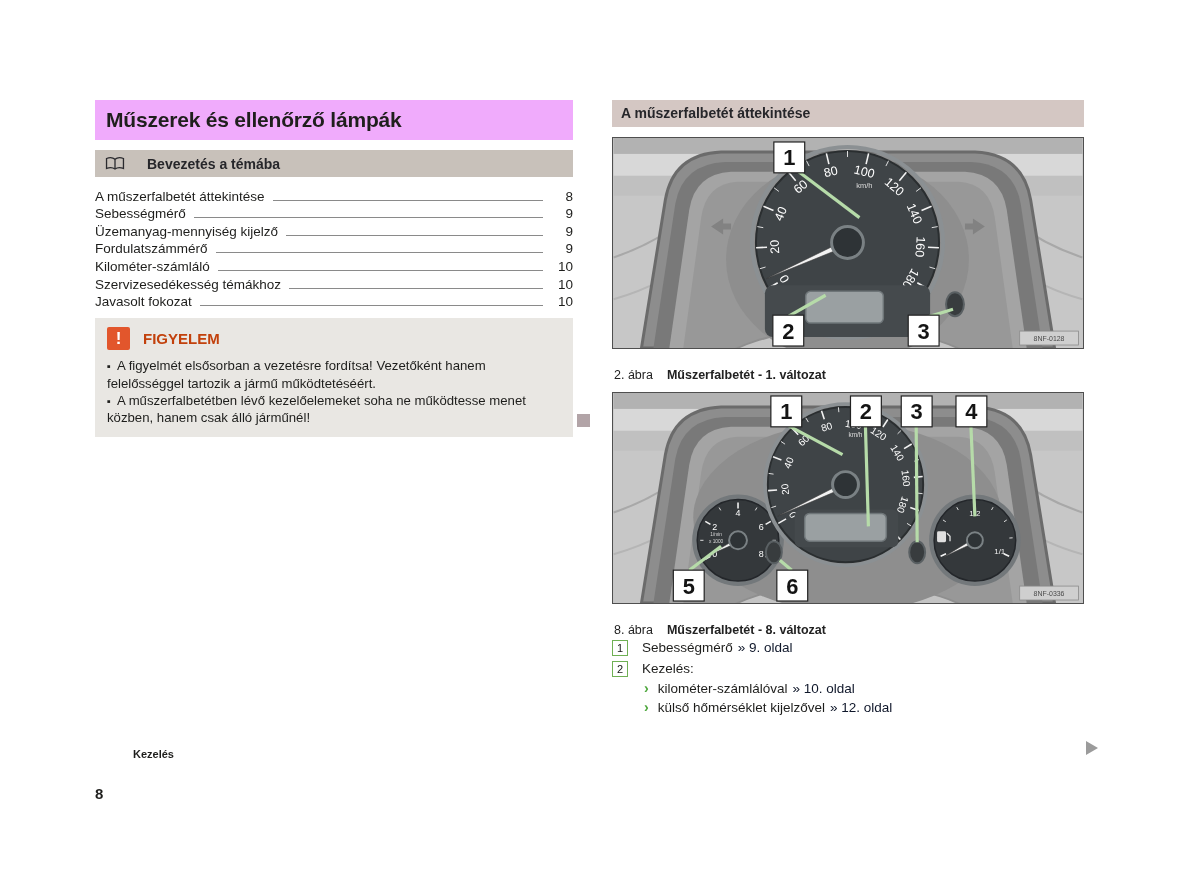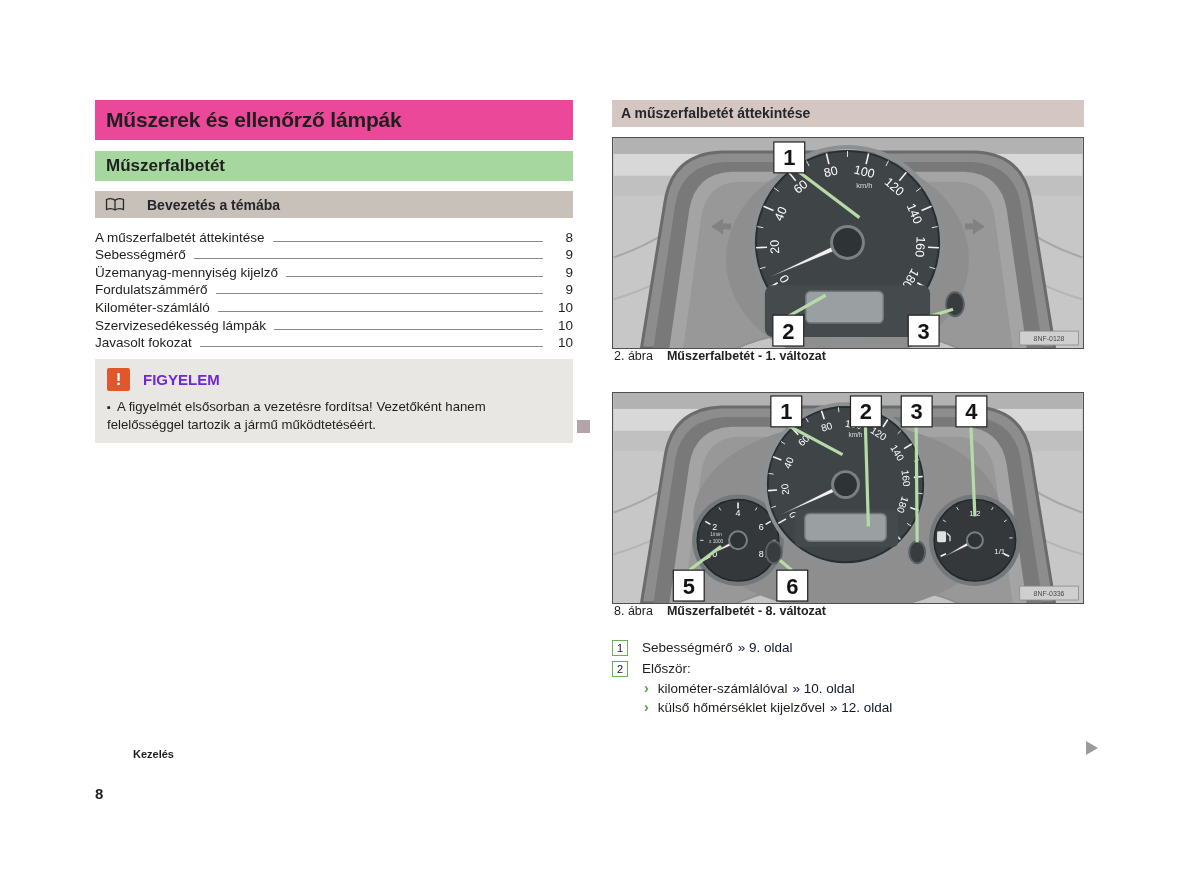--- a/index.html
+++ b/index.html
@@ -2,48 +2,48 @@
 <html><head>
 <meta charset="utf-8">
 <style>
   * { margin:0; padding:0; box-sizing:border-box; }
   html,body { background:#ffffff; }
   body { font-family:"Liberation Sans", sans-serif; color:#1e1e1c; }
   .page { position:relative; width:1200px; height:876px; background:#fff; overflow:hidden; }
 
   
   .col-left { position:absolute; left:95px; top:100px; width:478px; }
-  .h1bar { background:#ec4899; color:#1f1f1d; font-weight:bold; font-size:21px;
+  .h1bar { background:#f0abfc; color:#1f1f1d; font-weight:bold; font-size:21px;
            height:40px; line-height:40px; padding-left:11px; letter-spacing:-0.2px; }
   .h2bar { background:#a6d79f; color:#1f1f1d; font-weight:bold; font-size:17px;
            height:30px; line-height:30px; padding-left:11px; margin-top:11px; }
   .h3bar { background:#c8c1ba; color:#26262a; font-weight:bold; font-size:14px;
            height:27px; padding-left:10px; margin-top:10px; display:flex; align-items:center; gap:22px; }
   .intro { font-size:13.5px; margin-top:14px; }
   .toc { margin-top:9px; }
   .toc-row { display:flex; align-items:flex-end; height:17.6px; font-size:13.5px; }
   .toc-label { white-space:nowrap; }
   .toc-leader { flex:1; border-bottom:1px solid #8a8a8a; margin:0 4px 3px 8px; }
   .toc-page { width:26px; text-align:right; }
   .warnbox { position:relative; background:#e9e7e3; margin-top:9px; padding:9px 12px 10px 12px; }
   .warnhead { display:flex; align-items:center; gap:13px; margin-bottom:7px; }
   .warnicon { width:23px; height:23px; background:#e2562c; color:#fff; font-weight:bold;
               font-size:17px; text-align:center; line-height:23px; border-radius:2px; flex:0 0 auto; }
-  .warntitle { font-weight:bold; font-size:15px; color:#6d28d9; }
+  .warntitle { font-weight:bold; font-size:15px; color:#c2410c; }
   .warnitem { font-size:13.2px; line-height:1.32; }
   .warnitem::before { content:"▪"; margin-right:6px; font-size:11px; }
   .endmark { position:absolute; right:-17px; bottom:10px; width:13px; height:13px; background:#b2a4a7; }
 
   
   .col-right { position:absolute; left:612px; top:100px; width:472px; }
   .ovbar { background:#d4c7c3; color:#26262a; font-weight:bold; font-size:14px;
            height:27px; line-height:27px; padding-left:9px; }
   .figwrap { margin-top:10px; border:1px solid #4f4f4f; width:472px; height:212px; background:#c7c7c7; }
   .figwrap svg { display:block; }
-  .figcaption { display:flex; gap:14px; font-size:12.5px; padding:0 2px 0 2px; color:#222; height:26px; }
+  .figcaption { display:flex; gap:14px; font-size:12.5px; padding:19px 2px 0 2px; color:#222; height:26px; }
   .figcaption .cap-bold { font-weight:bold; }
   .fig2gap { margin-top:17px; }
   .note { display:flex; gap:11px; margin-top:17px; }
   .note-icon { flex:0 0 auto; margin-top:2px; }
   .note-text { font-weight:bold; font-size:13.5px; line-height:1.4; color:#1c1c1a; }
   .inline-warn { display:inline-block; width:13px; height:13px; background:#e2562c; color:#fff;
                  font-weight:bold; font-size:10px; line-height:13px; text-align:center;
                  border-radius:2px; margin:0 3px; vertical-align:-1px; }
   .legend { margin-top:10px; }
   .legend-row { display:flex; align-items:baseline; margin-top:5px; font-size:13.5px; }
@@ -88,21 +88,20 @@
       <path d="M98 89 L110 81 L110 86 L118 86 L118 92 L110 92 L110 97 Z" fill="#828282"></path>
       <path d="M373 89 L361 81 L361 86 L353 86 L353 92 L361 92 L361 97 Z" fill="#828282"></path>
     </g>
   </defs>
 </svg>
 
 <div class="page">
 
   <div class="col-left">
     <div class="h1bar">Műszerek és ellenőrző lámpák</div>
-    <div class="h2bar">Műszerfalbetét</div>
     <div class="h3bar">
       <svg width="20" height="15" viewBox="0 0 26 18">
         <path d="M13 3.5 C10 1 5.5 1 2 2.5 L2 15.5 C5.5 14 10 14 13 16.2 C16 14 20.5 14 24 15.5 L24 2.5 C20.5 1 16 1 13 3.5 Z" fill="none" stroke="#2a2a2e" stroke-width="1.7"></path>
         <line x1="13" y1="3.5" x2="13" y2="16.2" stroke="#2a2a2e" stroke-width="1.7"></line>
       </svg>
       <span>Bevezetés a témába</span>
     </div>
 
 
     <div class="toc">
@@ -125,37 +124,38 @@
         <span class="toc-label">Fordulatszámmérő</span>
         <span class="toc-leader"></span>
         <span class="toc-page">9</span>
       </div>
       <div class="toc-row">
         <span class="toc-label">Kilométer-számláló</span>
         <span class="toc-leader"></span>
         <span class="toc-page">10</span>
       </div>
       <div class="toc-row">
-        <span class="toc-label">Szervizesedékesség lámpák</span>
+        <span class="toc-label">Szervizesedékesség témákhoz</span>
         <span class="toc-leader"></span>
         <span class="toc-page">10</span>
       </div>
       <div class="toc-row">
         <span class="toc-label">Javasolt fokozat</span>
         <span class="toc-leader"></span>
         <span class="toc-page">10</span>
       </div>
     </div>
 
     <div class="warnbox">
       <div class="warnhead">
         <div class="warnicon">!</div>
         <div class="warntitle">FIGYELEM</div>
       </div>
       <p class="warnitem">A figyelmét elsősorban a vezetésre fordítsa! Vezetőként hanem felelősséggel tartozik a jármű működtetéséért.</p>
+      <p class="warnitem">A műszerfalbetétben lévő kezelőelemeket soha ne működtesse menet közben, hanem csak álló járműnél!</p>
       <div class="endmark"></div>
     </div>
   </div>
 
   <div class="col-right">
     <div class="ovbar">A műszerfalbetét áttekintése</div>
 
     <div class="figwrap">
       <svg width="470" height="210" viewBox="0 0 471 211">
         <use href="#cluster-bg"></use>
@@ -344,21 +344,21 @@
 
 
     <div class="legend">
       <div class="legend-row">
         <span class="legend-num">1</span>
         <span class="legend-label">Sebességmérő</span>
         <a class="legend-link">» 9. oldal</a>
       </div>
       <div class="legend-row">
         <span class="legend-num">2</span>
-        <span class="legend-label">Először:</span>
+        <span class="legend-label">Kezelés:</span>
         <a class="legend-link"></a>
       </div>
       <div class="legend-sub">
         <span class="sub-bullet">›</span>
         <span class="legend-label">kilométer-számlálóval</span>
         <a class="legend-link">» 10. oldal</a>
       </div>
       <div class="legend-sub">
         <span class="sub-bullet">›</span>
         <span class="legend-label">külső hőmérséklet kijelzővel</span>

